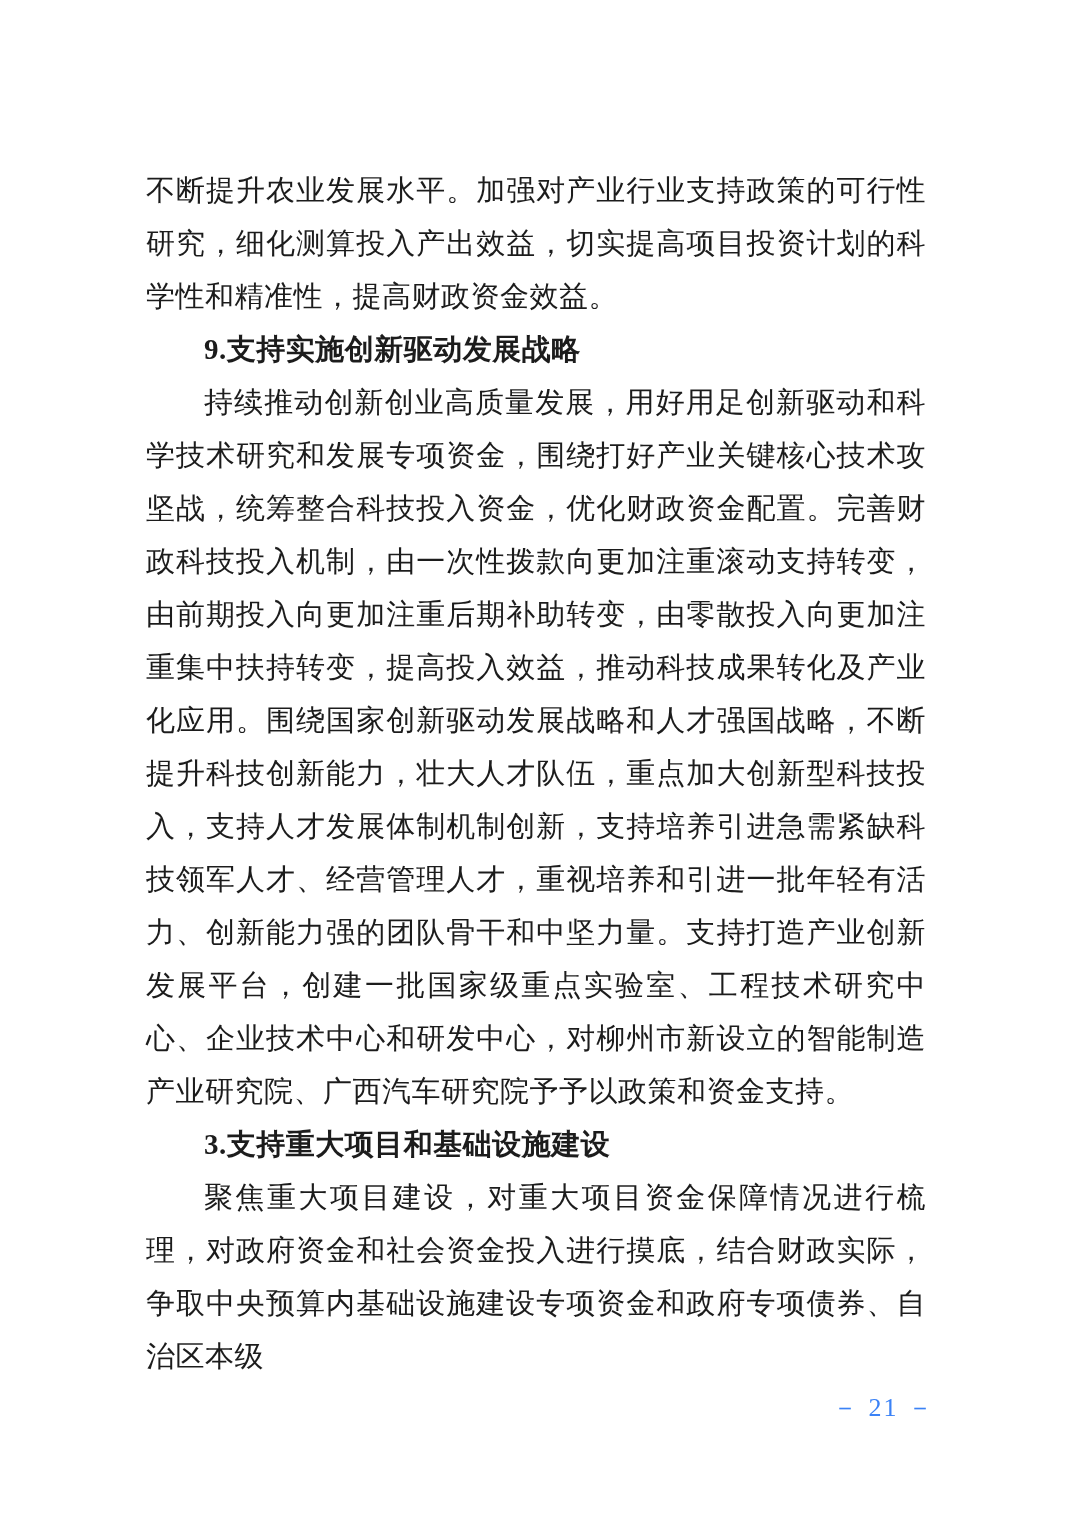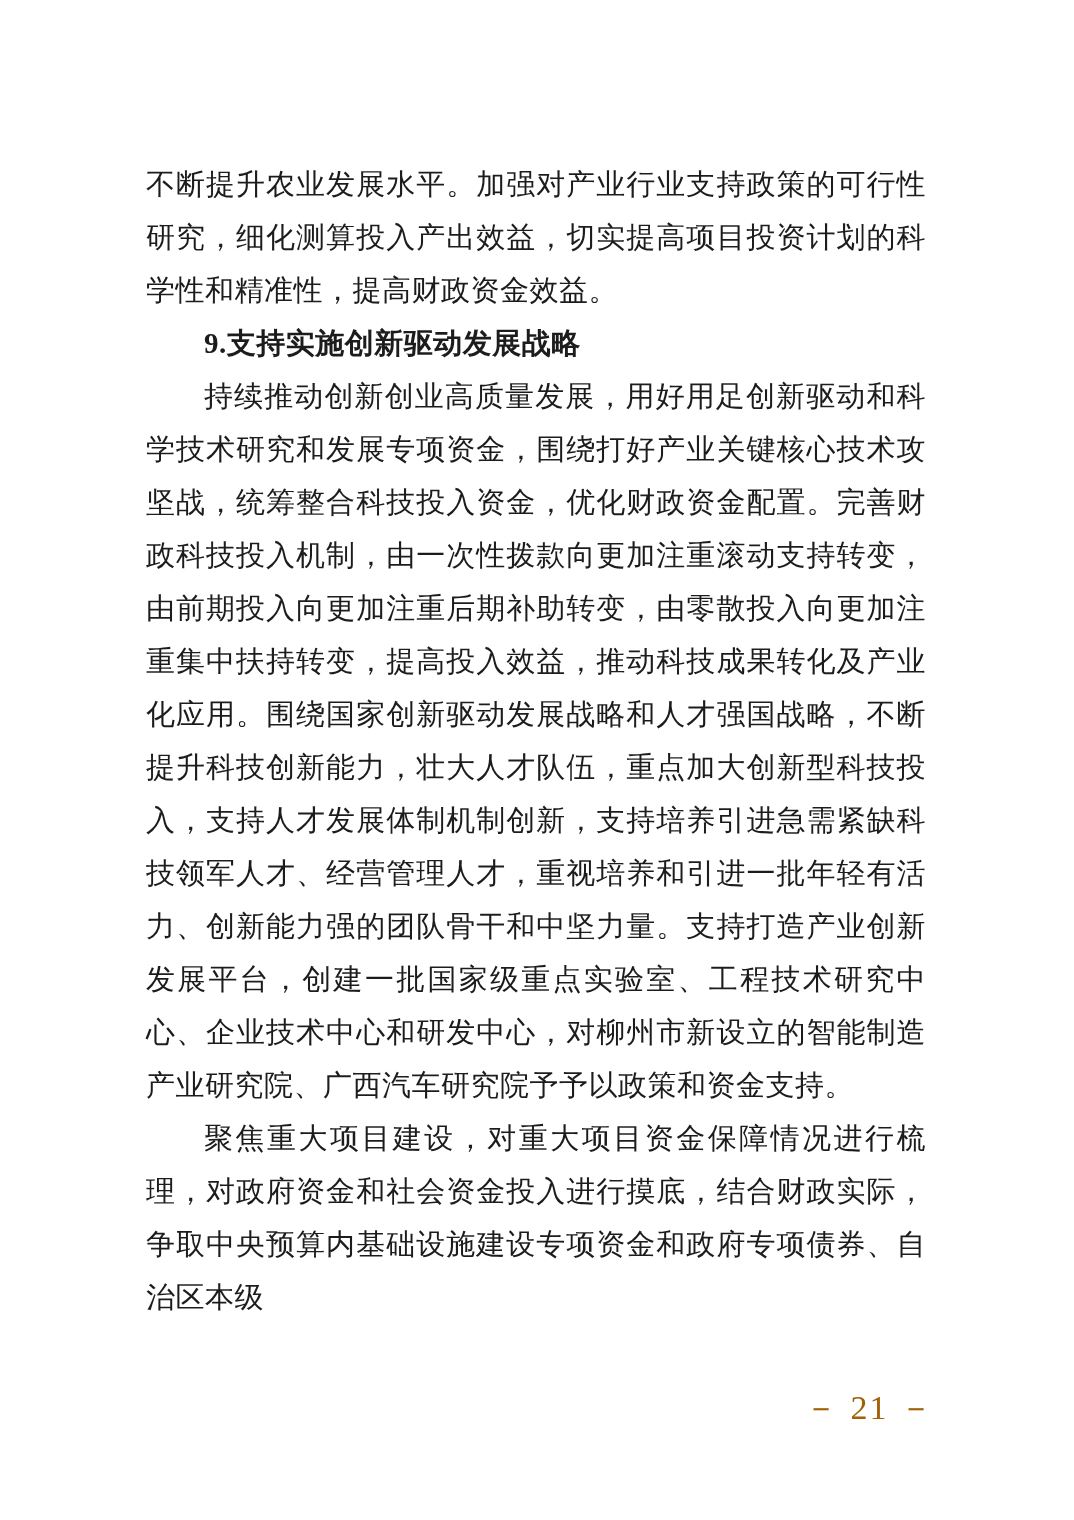--- a/index.html
+++ b/index.html
@@ -12,21 +12,21 @@
     width: 1074px;
     height: 1520px;
     background: #ffffff;
     overflow: hidden;
     font-family: "Liberation Serif", serif;
     color: #1c1c1c;
   }
   .content {
     position: absolute;
     left: 146px;
-    top: 158px;
+    top: 164px;
     width: 780px;
     font-size: 29px;
     line-height: 53px;
     text-align: justify;
     text-justify: inter-character;
     letter-spacing: 0.5px;
   }
   .content p {
     margin: 0;
     padding: 0;
@@ -35,31 +35,32 @@
   .heading {
     text-indent: 58px; 
   }
   .heading {
     font-weight: bold;
   }
   .footer {
     position: absolute;
     top: 1392px;
     right: 139px;
-    font-size: 34px;
+    font-size: 26px;
     line-height: 32px;
-    color: #a16207;
+    color: #3b82f6;
     letter-spacing: 2px;
   }
 </style>
 </head>
 <body>
 
 <div class="page">
   <div class="content">
     <p class="para">不断提升农业发展水平。加强对产业行业支持政策的可行性研究，细化测算投入产出效益，切实提高项目投资计划的科学性和精准性，提高财政资金效益。</p>
     <p class="heading">9.支持实施创新驱动发展战略</p>
     <p class="para indent">持续推动创新创业高质量发展，用好用足创新驱动和科学技术研究和发展专项资金，围绕打好产业关键核心技术攻坚战，统筹整合科技投入资金，优化财政资金配置。完善财政科技投入机制，由一次性拨款向更加注重滚动支持转变，由前期投入向更加注重后期补助转变，由零散投入向更加注重集中扶持转变，提高投入效益，推动科技成果转化及产业化应用。围绕国家创新驱动发展战略和人才强国战略，不断提升科技创新能力，壮大人才队伍，重点加大创新型科技投入，支持人才发展体制机制创新，支持培养引进急需紧缺科技领军人才、经营管理人才，重视培养和引进一批年轻有活力、创新能力强的团队骨干和中坚力量。支持打造产业创新发展平台，创建一批国家级重点实验室、工程技术研究中心、企业技术中心和研发中心，对柳州市新设立的智能制造产业研究院、广西汽车研究院予予以政策和资金支持。</p>
+    <p class="heading">3.支持重大项目和基础设施建设</p>
     <p class="para indent">聚焦重大项目建设，对重大项目资金保障情况进行梳理，对政府资金和社会资金投入进行摸底，结合财政实际，争取中央预算内基础设施建设专项资金和政府专项债券、自治区本级</p>
   </div>
 
   <div class="footer">－ 21 －</div>
 </div>
 
 </body></html>

